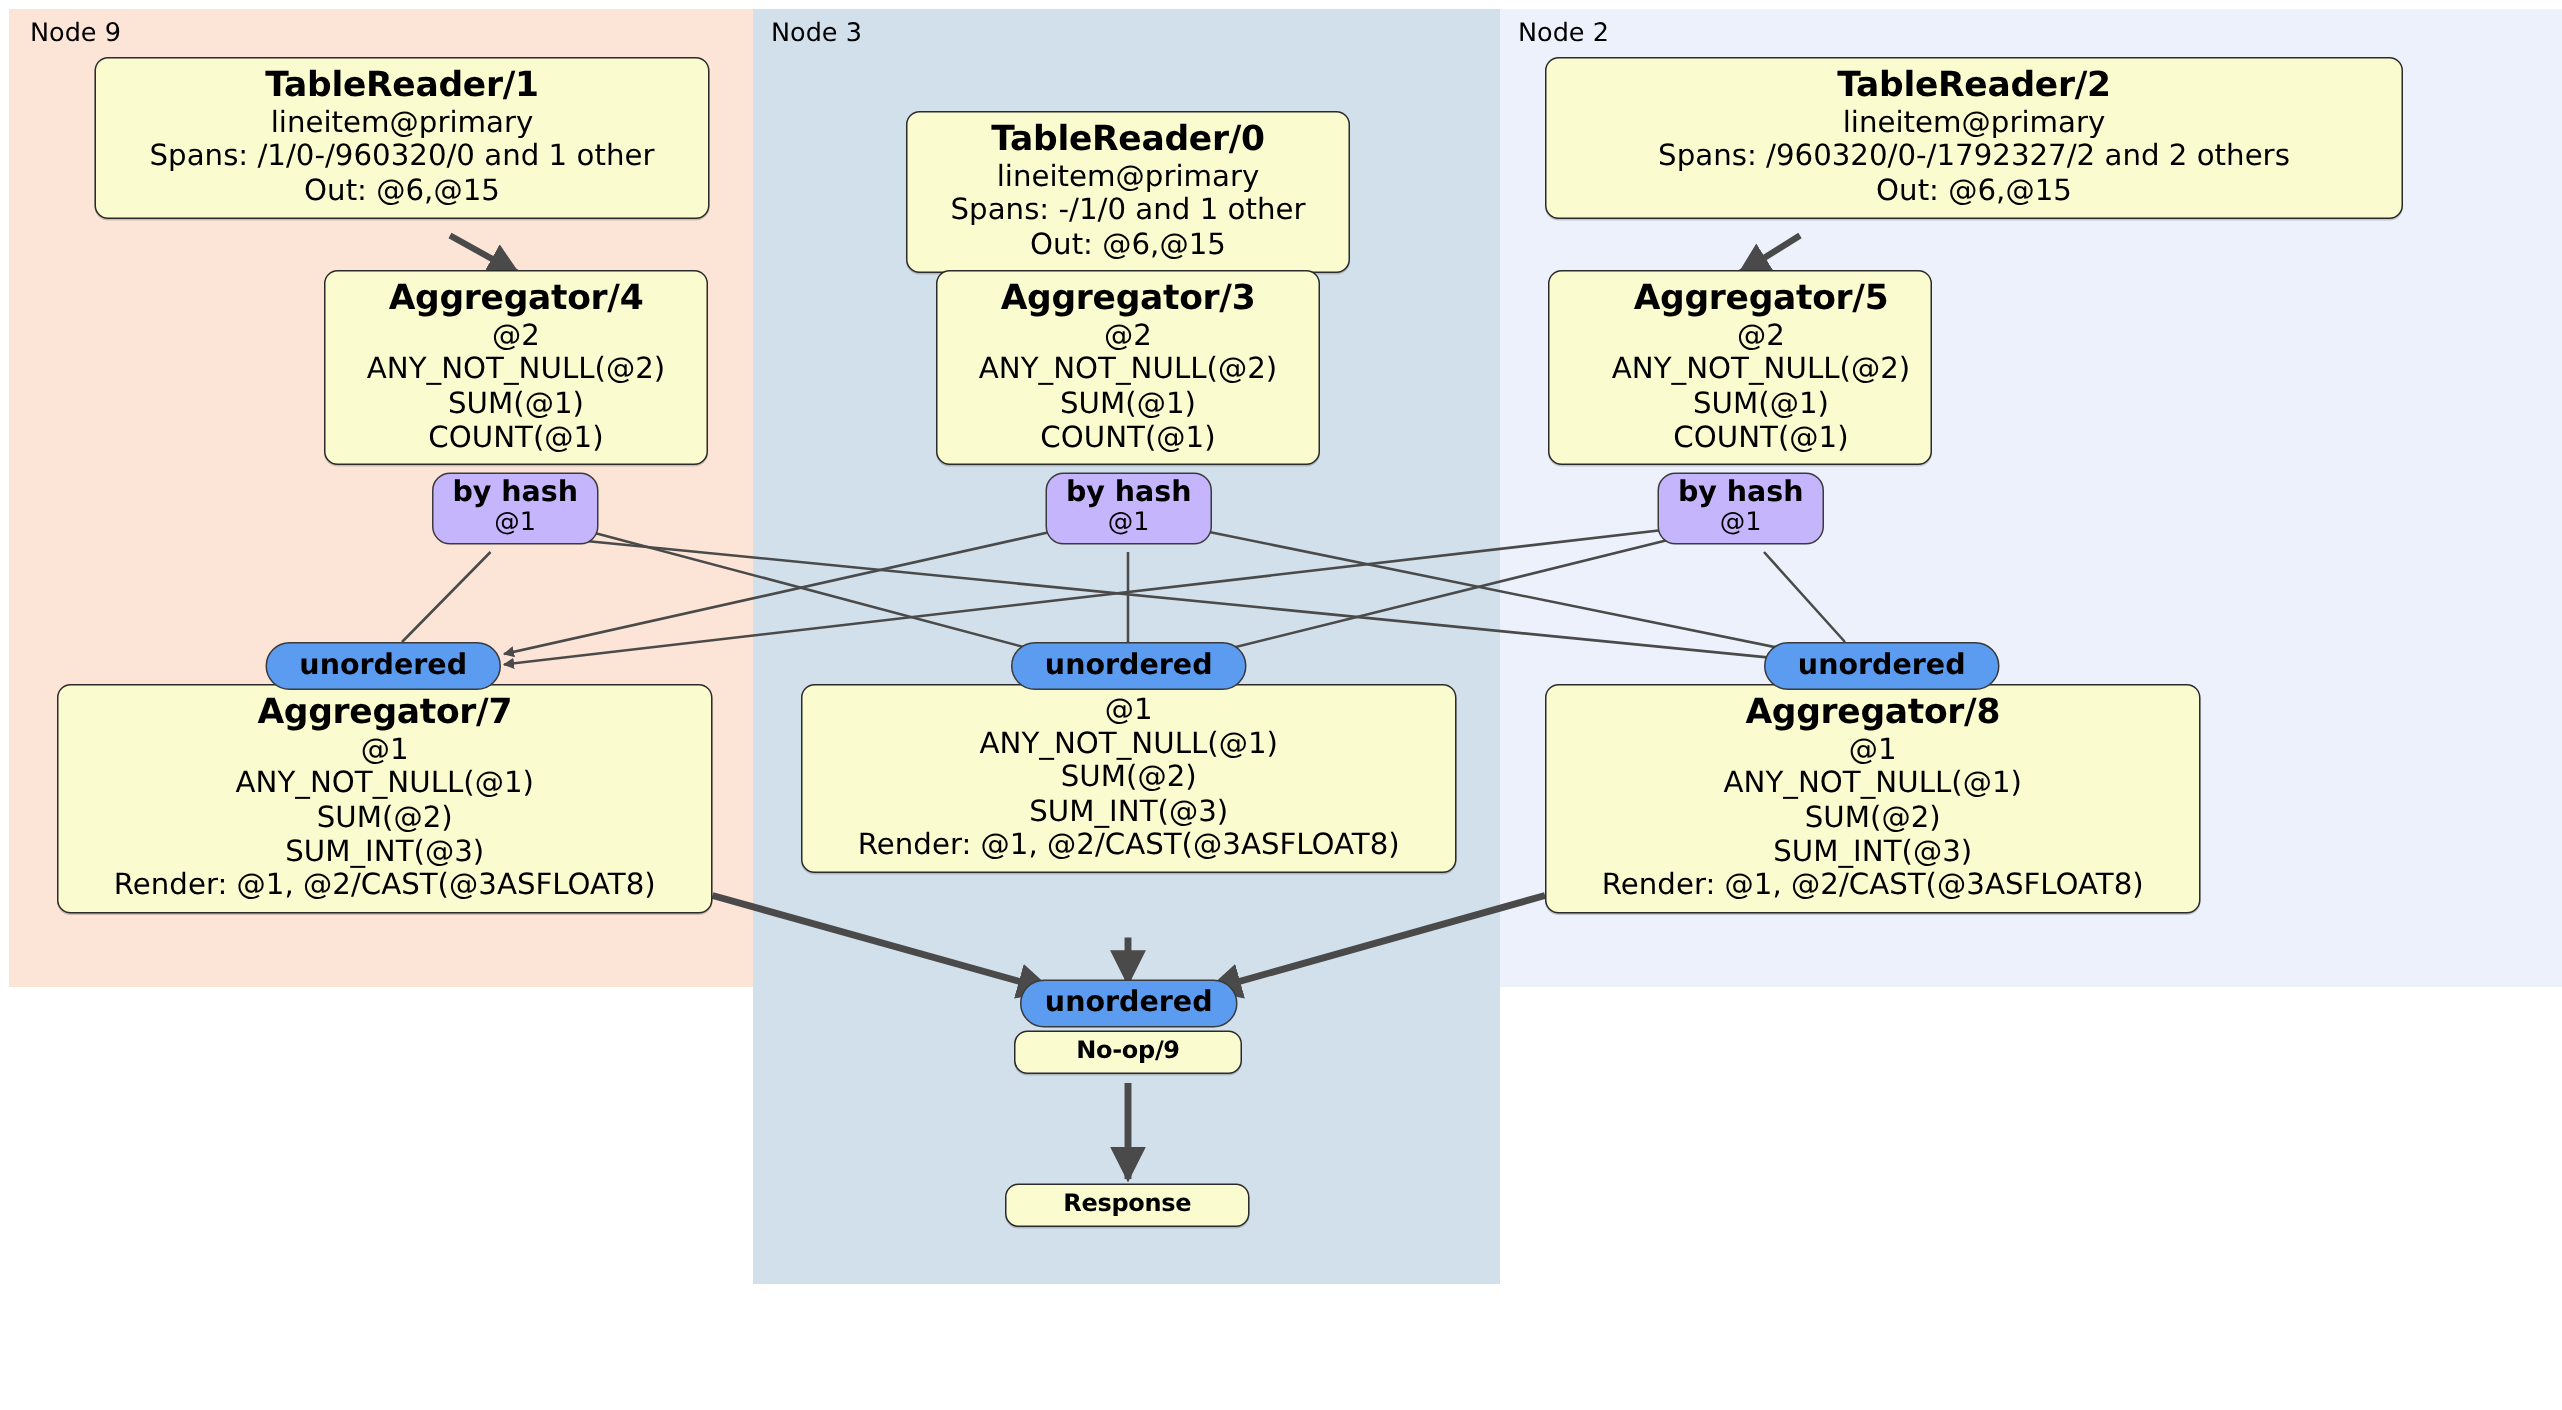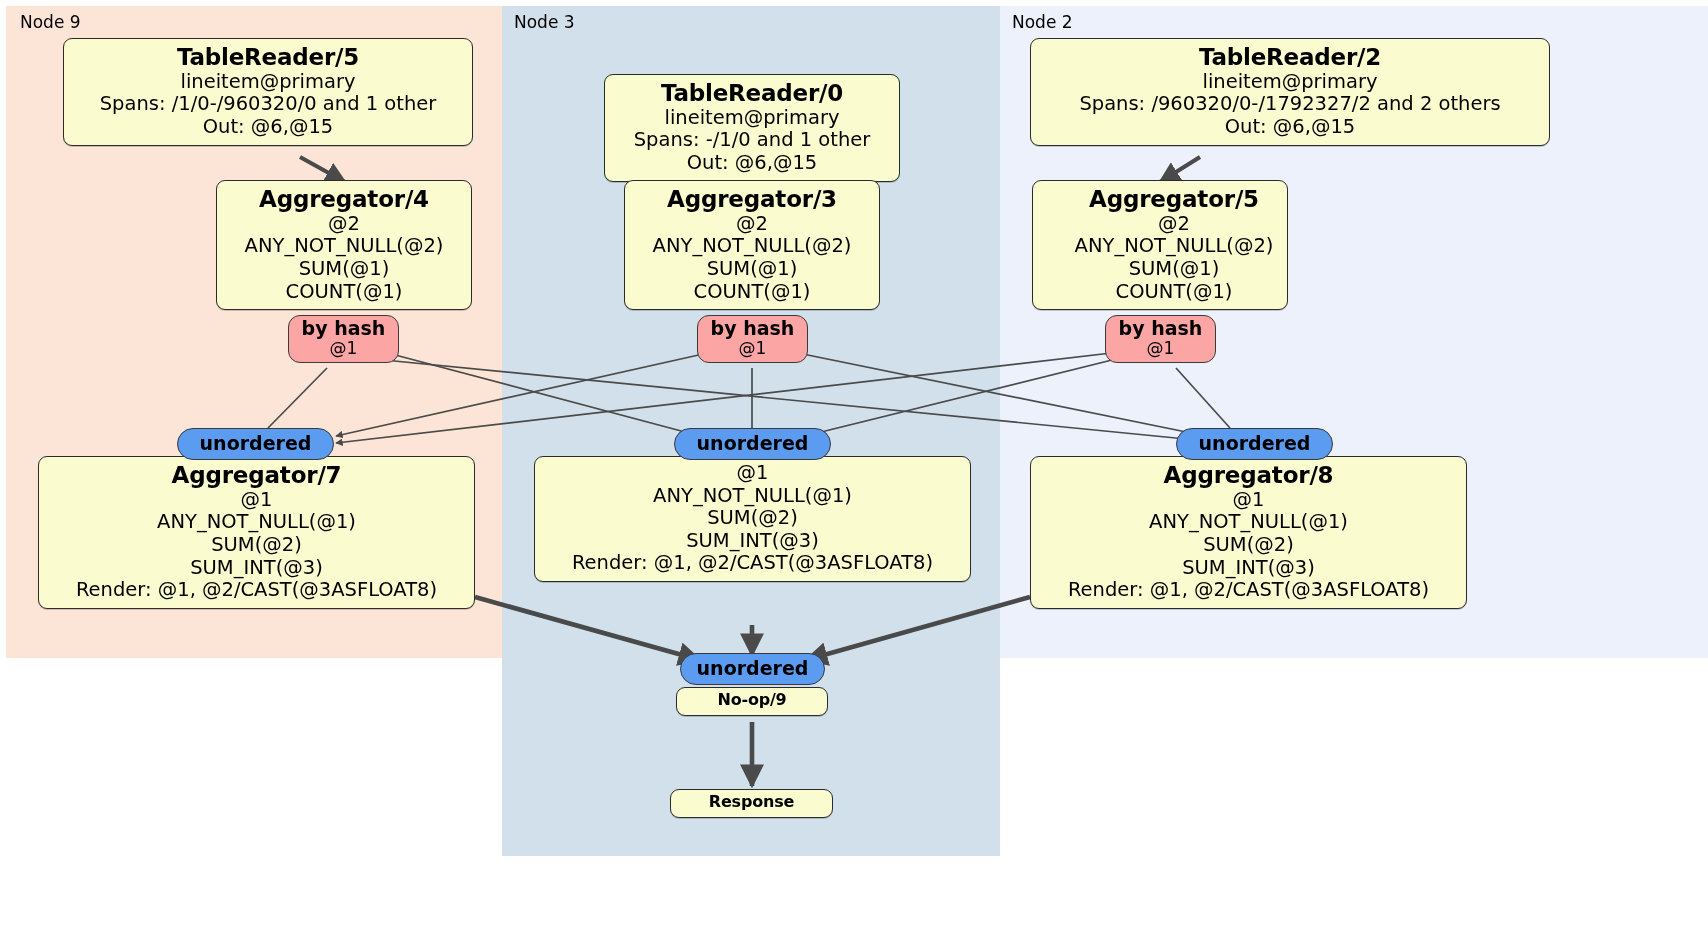--- a/index.html
+++ b/index.html
@@ -70,21 +70,21 @@
   
   .pill {
     position: absolute;
     box-sizing: border-box;
     border: 1.5px solid #3a3a3a;
     text-align: center;
     color: #000;
     z-index: 4;
   }
   .pill.hash {
-    background: #fca5a5;
+    background: #c4b5fd;
     border-radius: 12px;
     padding: 2px 10px 4px 10px;
     line-height: 1.12;
   }
   .pill.hash .t1 {
     font-weight: bold;
     font-size: 19px;
     white-space: nowrap;
   }
   .pill.hash .t2 {
@@ -143,34 +143,34 @@
     <path d="M 1176 368 L 1230 428" stroke="#4a4a4a" stroke-width="1.7" fill="none"></path>
 
     <path d="M 475 597 L 700 660" stroke="#4a4a4a" stroke-width="4.6" fill="none" marker-end="url(#ah)"></path>
     <path d="M 752 625 L 752 655" stroke="#4a4a4a" stroke-width="4.6" fill="none" marker-end="url(#ah)"></path>
     <path d="M 1030 597 L 806 660" stroke="#4a4a4a" stroke-width="4.6" fill="none" marker-end="url(#ah)"></path>
 
     <path d="M 752 722 L 752 786" stroke="#4a4a4a" stroke-width="4.6" fill="none" marker-end="url(#ah)"></path>
   </svg>
 
   <div class="proc" style="left:63px; top:38px; width:410px;">
-    <div class="ttl">TableReader/5</div>
+    <div class="ttl">TableReader/1</div>
     <div class="ln">lineitem@primary</div>
     <div class="ln">Spans: /1/0-/960320/0 and 1 other</div>
     <div class="ln">Out: @6,@15</div>
   </div>
 
   <div class="proc" style="left:604px; top:38px; width:296px;margin-top:36px;">
     <div class="ttl">TableReader/0</div>
     <div class="ln">lineitem@primary</div>
     <div class="ln">Spans: -/1/0 and 1 other</div>
     <div class="ln">Out: @6,@15</div>
   </div>
 
-  <div class="proc" style="left:1030px; top:38px; width:520px;">
+  <div class="proc" style="left:1030px; top:38px; width:572px;">
     <div class="ttl">TableReader/2</div>
     <div class="ln">lineitem@primary</div>
     <div class="ln">Spans: /960320/0-/1792327/2 and 2 others</div>
     <div class="ln">Out: @6,@15</div>
   </div>
 
   <div class="proc" style="left:216px; top:180px; width:256px;">
     <div class="ttl">Aggregator/4</div>
     <div class="ln">@2</div>
     <div class="ln">ANY_NOT_NULL(@2)</div>

